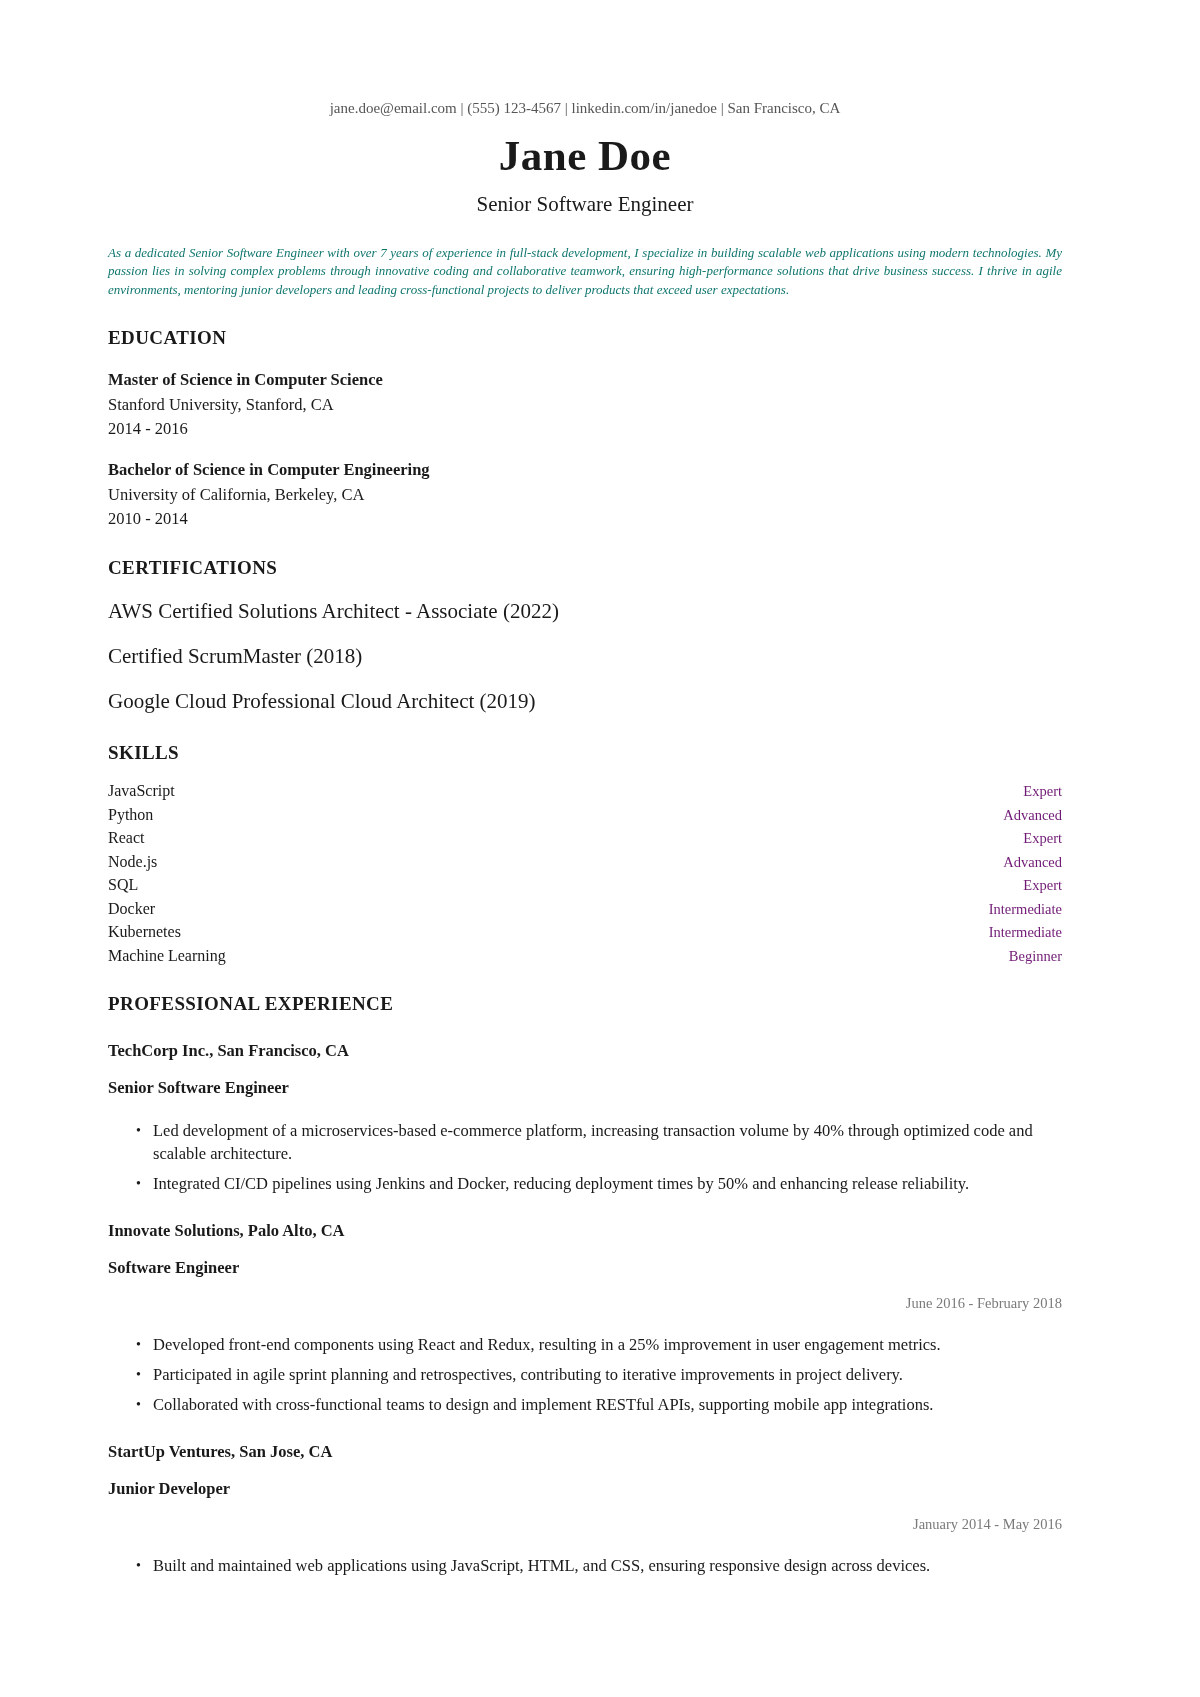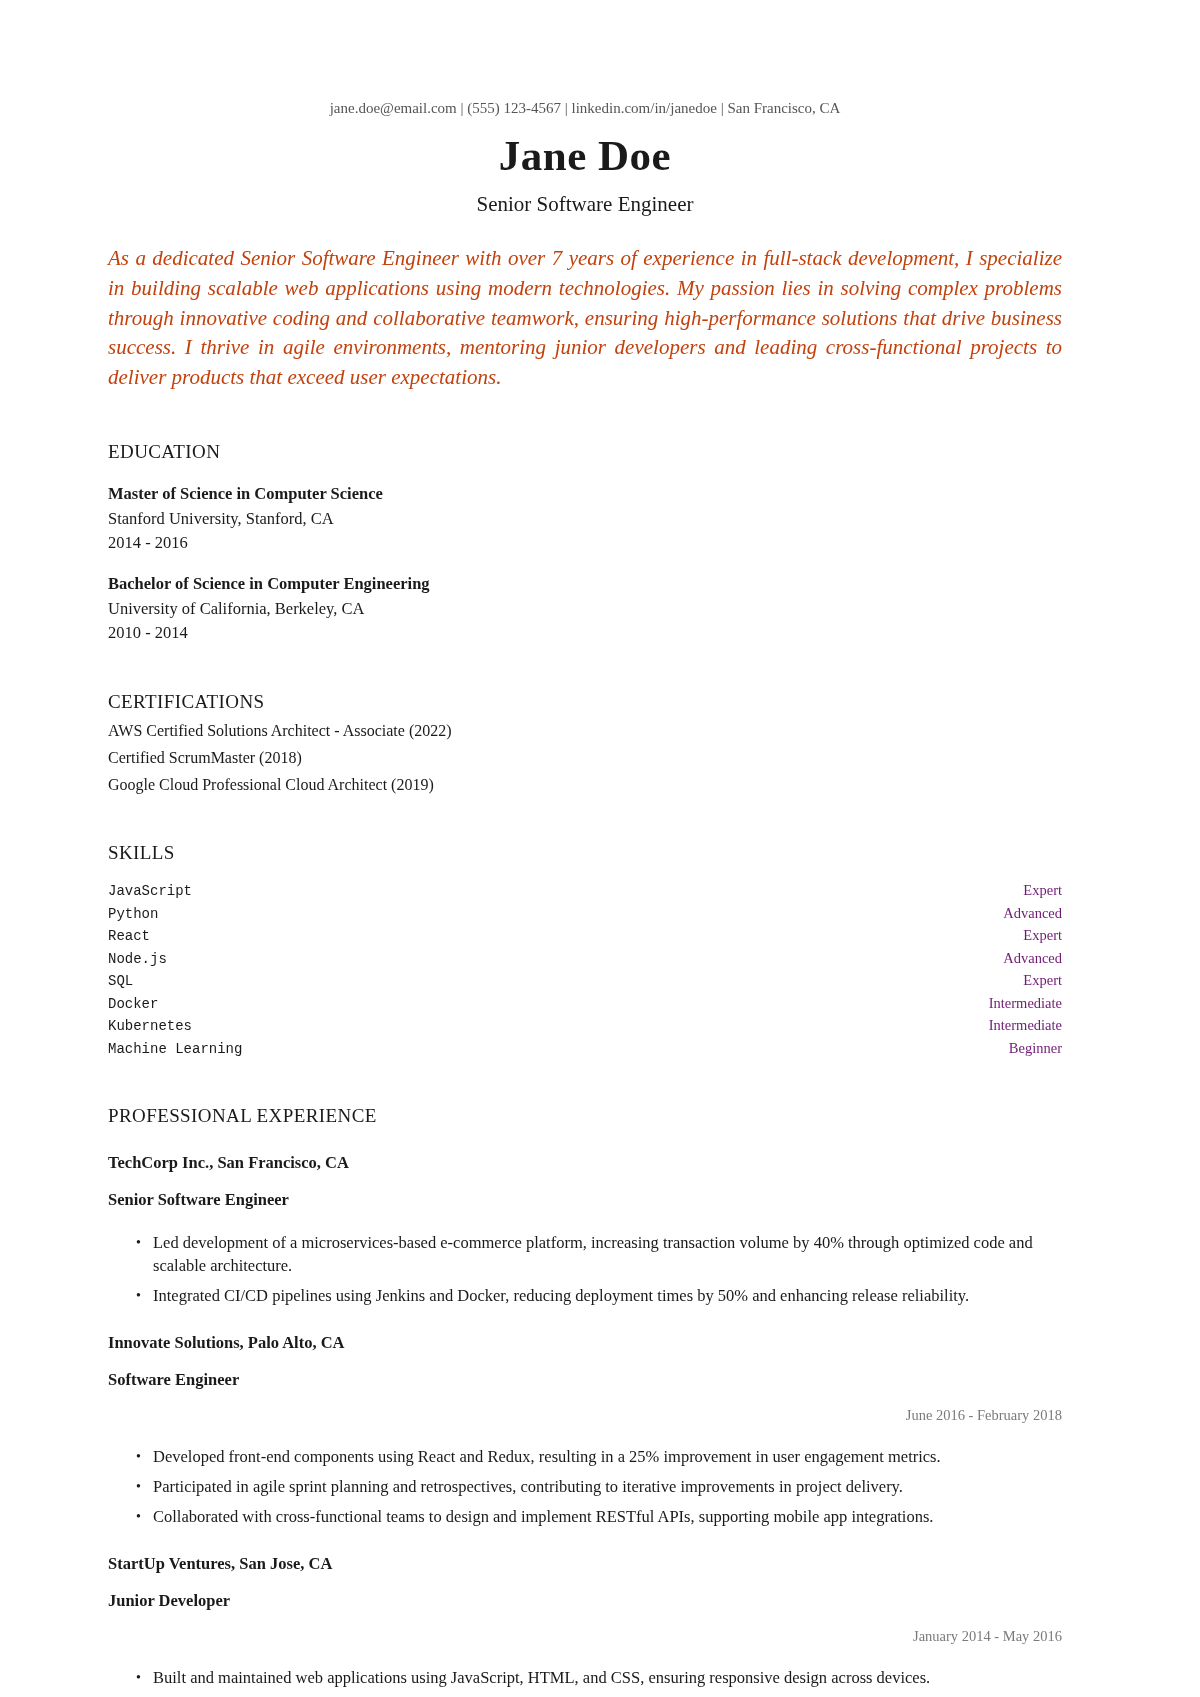--- a/index.html
+++ b/index.html
@@ -35,59 +35,59 @@
   }
   .role {
     text-align: center;
     font-size: 21px;
     margin-top: 12px;
   }
   .summary {
     margin-top: 27px;
     font-style: italic;
     text-align: justify;
-    font-size: 21px;
+    font-size: 13px;
     line-height: 1.42;
-    color: #c2410c;
+    color: #0f766e;
   }
   
   .section-heading {
     font-size: 19px;
-    font-weight: normal;
+    font-weight: bold;
     letter-spacing: 0.4px;
-    margin-top: 48px;
+    margin-top: 28px;
   }
   
   .edu-item { margin-top: 21px; }
   .edu-degree {
     font-size: 16.5px;
     font-weight: bold;
   }
   .edu-school {
     font-size: 16.5px;
     margin-top: 5px;
   }
   .edu-dates {
     font-size: 16.5px;
     margin-top: 4px;
   }
   
   .cert-item {
-    font-size: 16px;
-    margin-top: 9px;
+    font-size: 21px;
+    margin-top: 20px;
   }
   
   .skills-list { margin-top: 18px; }
   .skill-row {
     display: flex;
     justify-content: space-between;
     align-items: baseline;
     margin-bottom: 5.5px;
   }
-  .skill-name { font-size: 14px; font-family: Liberation Mono, monospace; }
+  .skill-name { font-size: 16px; }
   .skill-level {
     font-size: 14.5px;
     color: #701a75;
   }
   
   .job { margin-top: 26px; }
   .job-company {
     font-size: 16.5px;
     font-weight: bold;
   }

